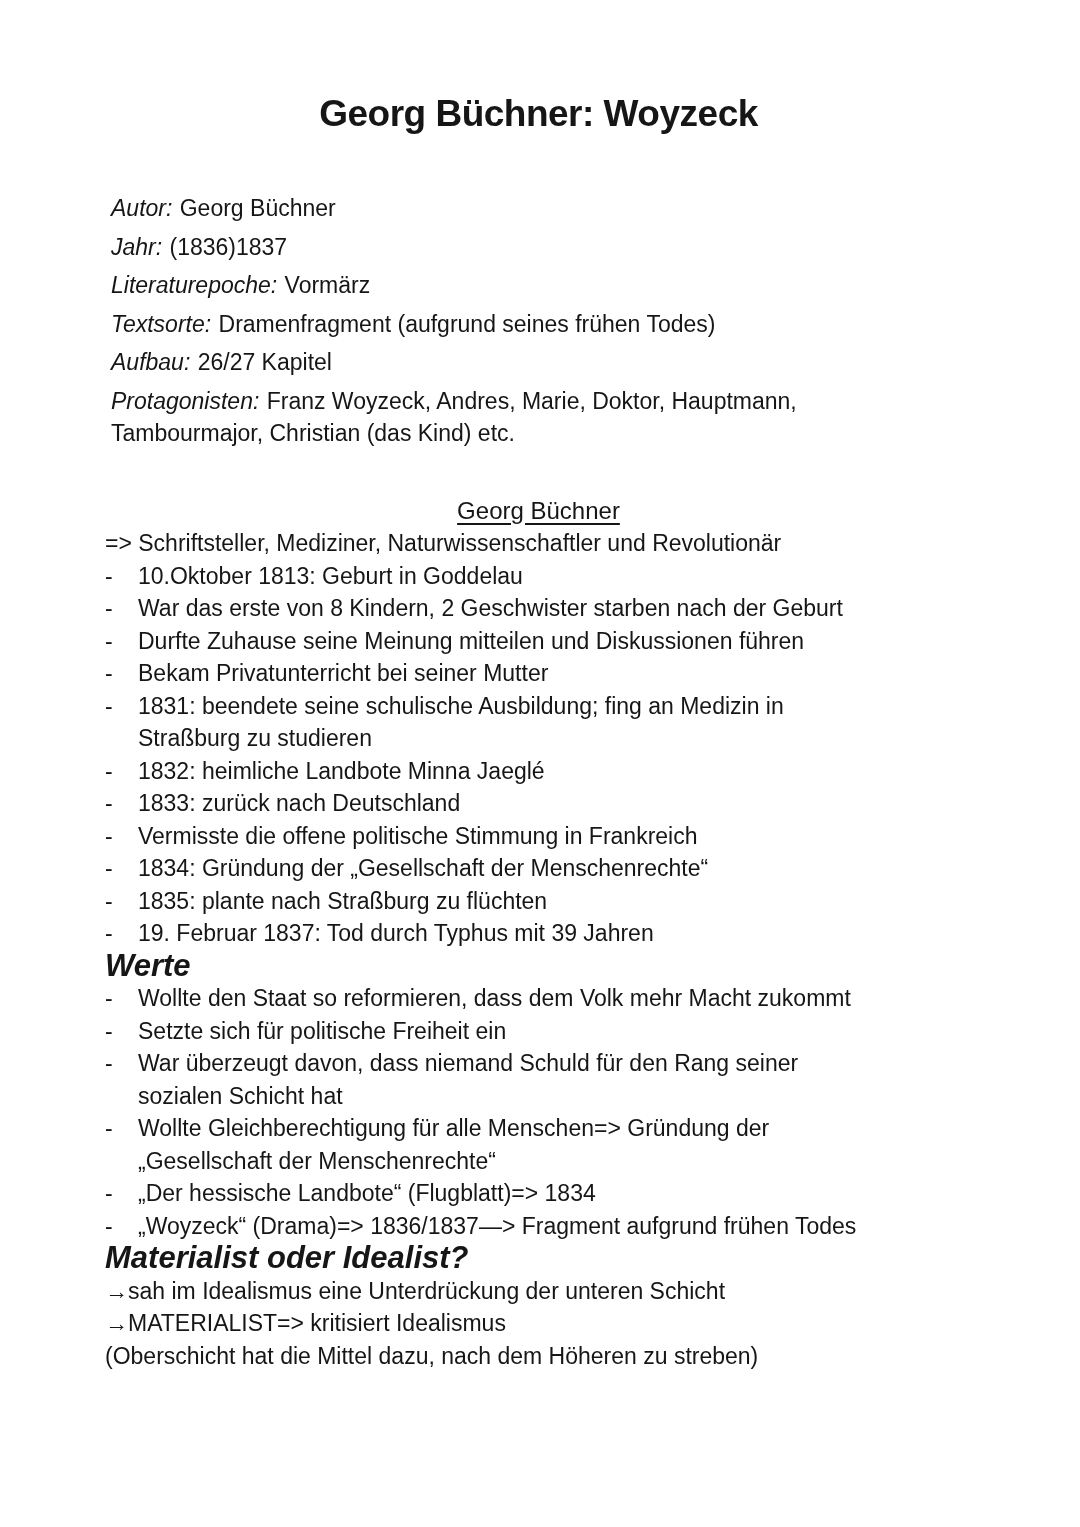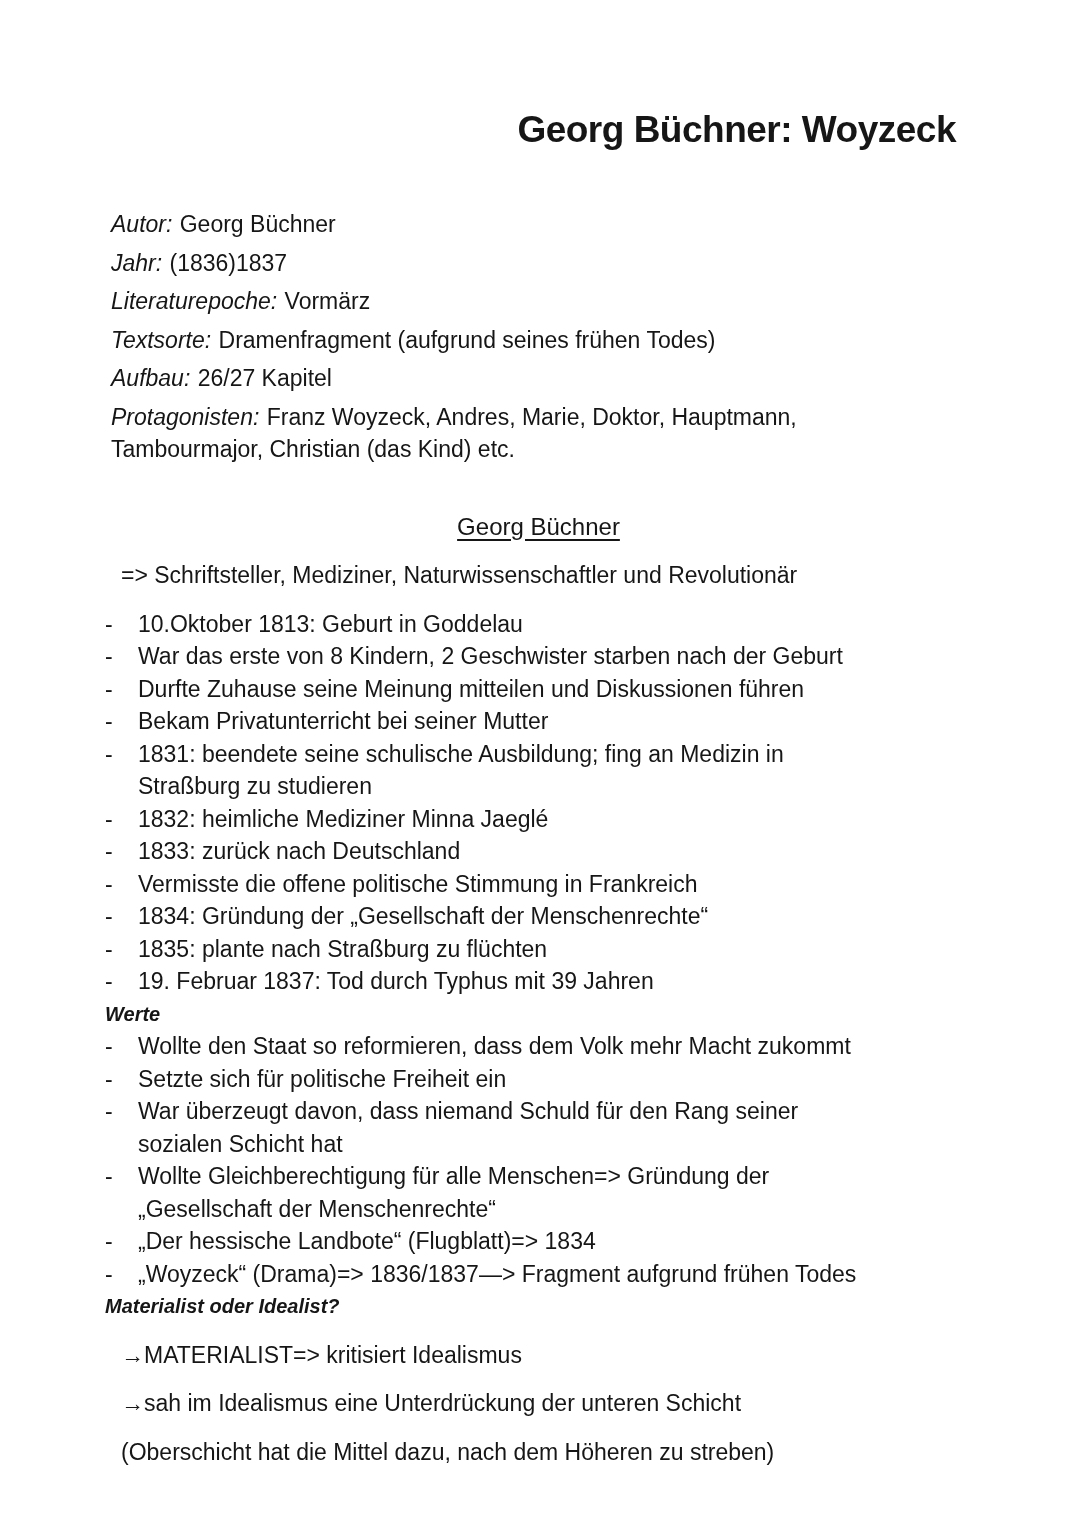--- a/index.html
+++ b/index.html
@@ -14,22 +14,22 @@
     background: #ffffff;
     color: #161616;
     font-family: "Liberation Sans", "DejaVu Sans", sans-serif;
     font-size: 23px;
     line-height: 32.5px;
     box-sizing: border-box;
     padding: 92px 108px 0 105px;
     overflow: hidden;
   }
   .title {
-    margin: 16px;
-    text-align: right;
+    margin: 0;
+    text-align: center;
     font-size: 37px;
     line-height: 44px;
     font-weight: bold;
     letter-spacing: -0.5px;
   }
   .meta-block {
     margin-top: 56px;
   }
   .meta-row {
     margin: 6px;
@@ -44,21 +44,21 @@
   .section-heading {
     margin: 45px 0 0 0;
     text-align: center;
     font-size: 24px;
     font-weight: normal;
     line-height: 32.5px;
     text-decoration: underline;
     text-underline-offset: 4px;
   }
   .intro-line, .arrow-line {
-    margin: 16px;
+    margin: 0;
     white-space: pre-line;
   }
   ul.dash-list {
     margin: 0;
     padding: 0;
     list-style: none;
   }
   ul.dash-list li {
     display: flex;
     align-items: flex-start;
@@ -66,21 +66,21 @@
   .list-marker {
     flex: 0 0 33px;
     width: 33px;
   }
   .list-item-text {
     flex: 1 1 auto;
     white-space: pre-line;
   }
   .sub-heading {
     margin: 0;
-    font-size: 20px;
+    font-size: 31px;
     line-height: 32.5px;
     font-weight: bold;
     font-style: italic;
   }
 </style>
 </head>
 <body>
 
 <div class="page">
 
@@ -129,21 +129,21 @@
         <span class="list-marker">-</span>
         <span class="list-item-text">Bekam Privatunterricht bei seiner Mutter</span>
       </li>
     <li>
         <span class="list-marker">-</span>
         <span class="list-item-text">1831: beendete seine schulische Ausbildung; fing an Medizin in
 Straßburg zu studieren</span>
       </li>
     <li>
         <span class="list-marker">-</span>
-        <span class="list-item-text">1832: heimliche Mediziner Minna Jaeglé</span>
+        <span class="list-item-text">1832: heimliche Landbote Minna Jaeglé</span>
       </li>
     <li>
         <span class="list-marker">-</span>
         <span class="list-item-text">1833: zurück nach Deutschland</span>
       </li>
     <li>
         <span class="list-marker">-</span>
         <span class="list-item-text">Vermisste die offene politische Stimmung in Frankreich</span>
       </li>
     <li>
@@ -190,17 +190,17 @@
         <span class="list-item-text">„Der hessische Landbote“ (Flugblatt)=&gt; 1834</span>
       </li>
     <li>
         <span class="list-marker">-</span>
         <span class="list-item-text">„Woyzeck“ (Drama)=&gt; 1836/1837—&gt; Fragment aufgrund frühen Todes</span>
       </li>
   </ul>
 
   <h3 class="sub-heading">Materialist oder Idealist?</h3>
 
+  <p class="arrow-line">→sah im Idealismus eine Unterdrückung der unteren Schicht</p>
   <p class="arrow-line">→MATERIALIST=&gt; kritisiert Idealismus</p>
-  <p class="arrow-line">→sah im Idealismus eine Unterdrückung der unteren Schicht</p>
   <p class="arrow-line">(Oberschicht hat die Mittel dazu, nach dem Höheren zu streben)</p>
 
 </div>
 
 </body></html>

